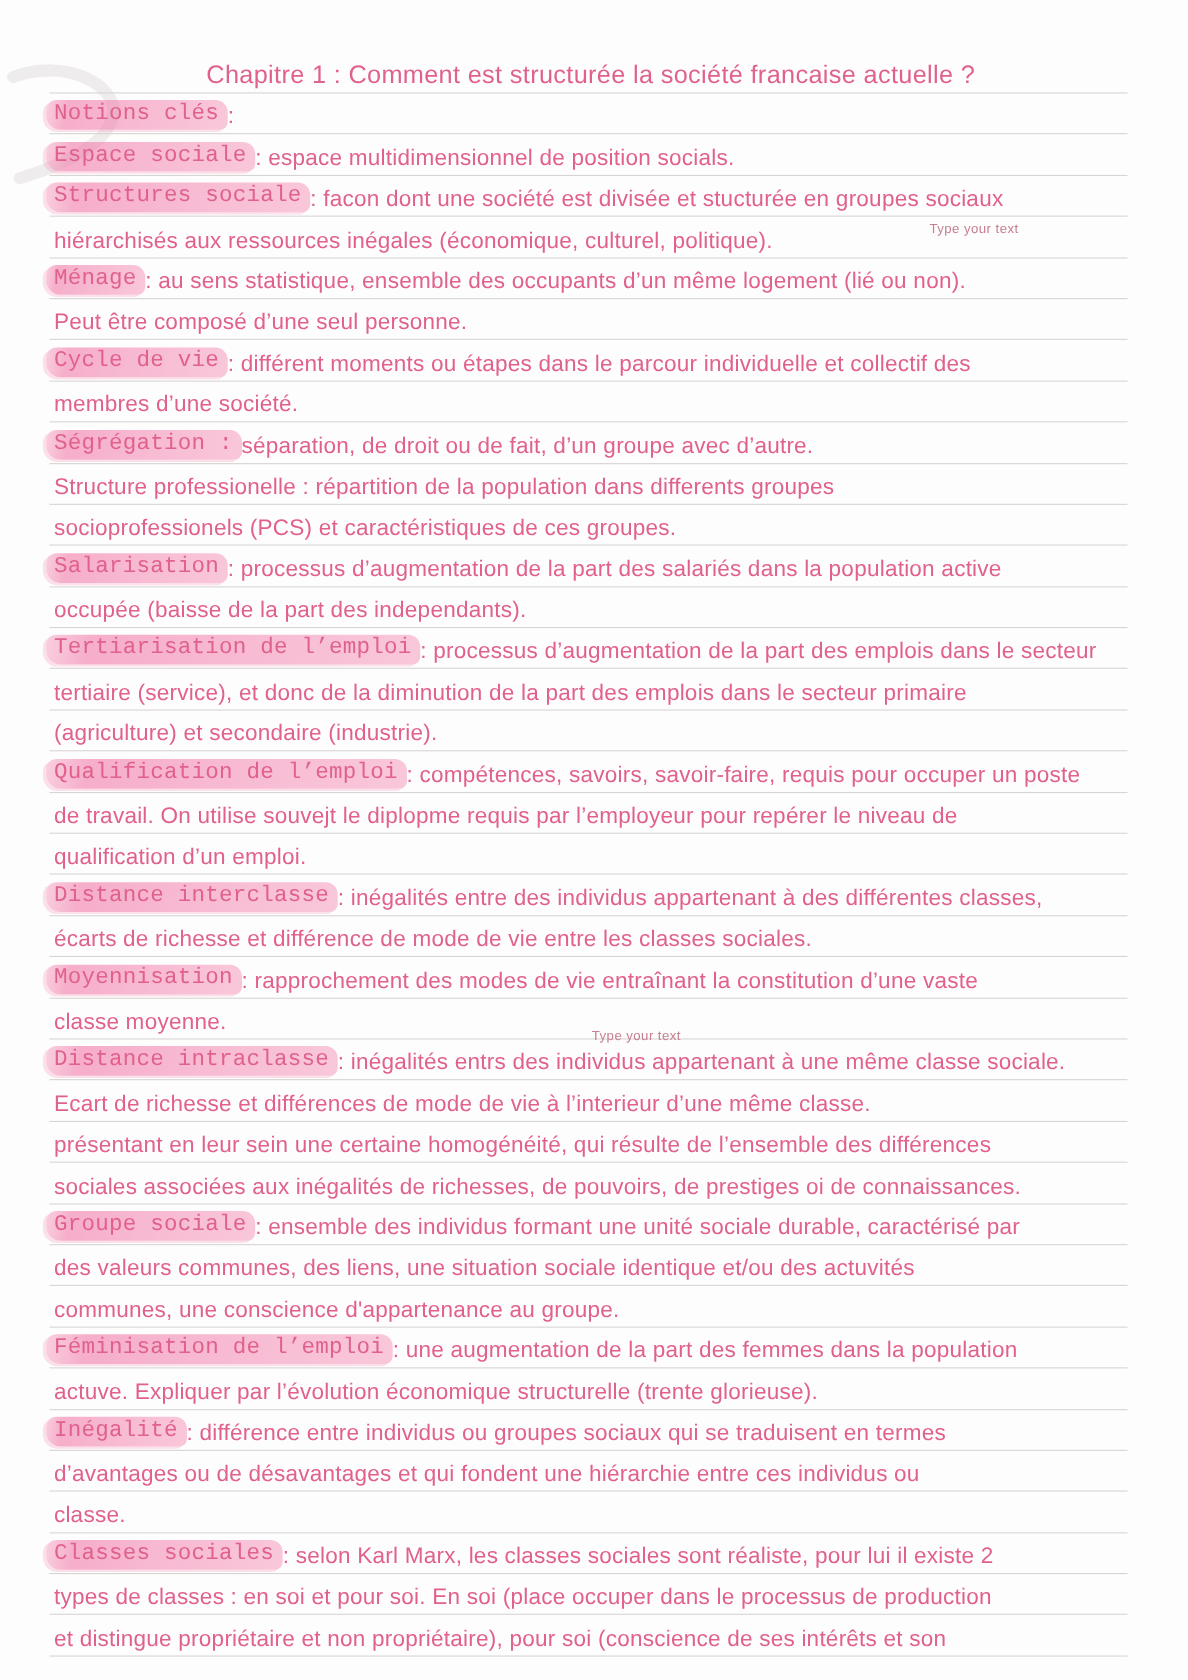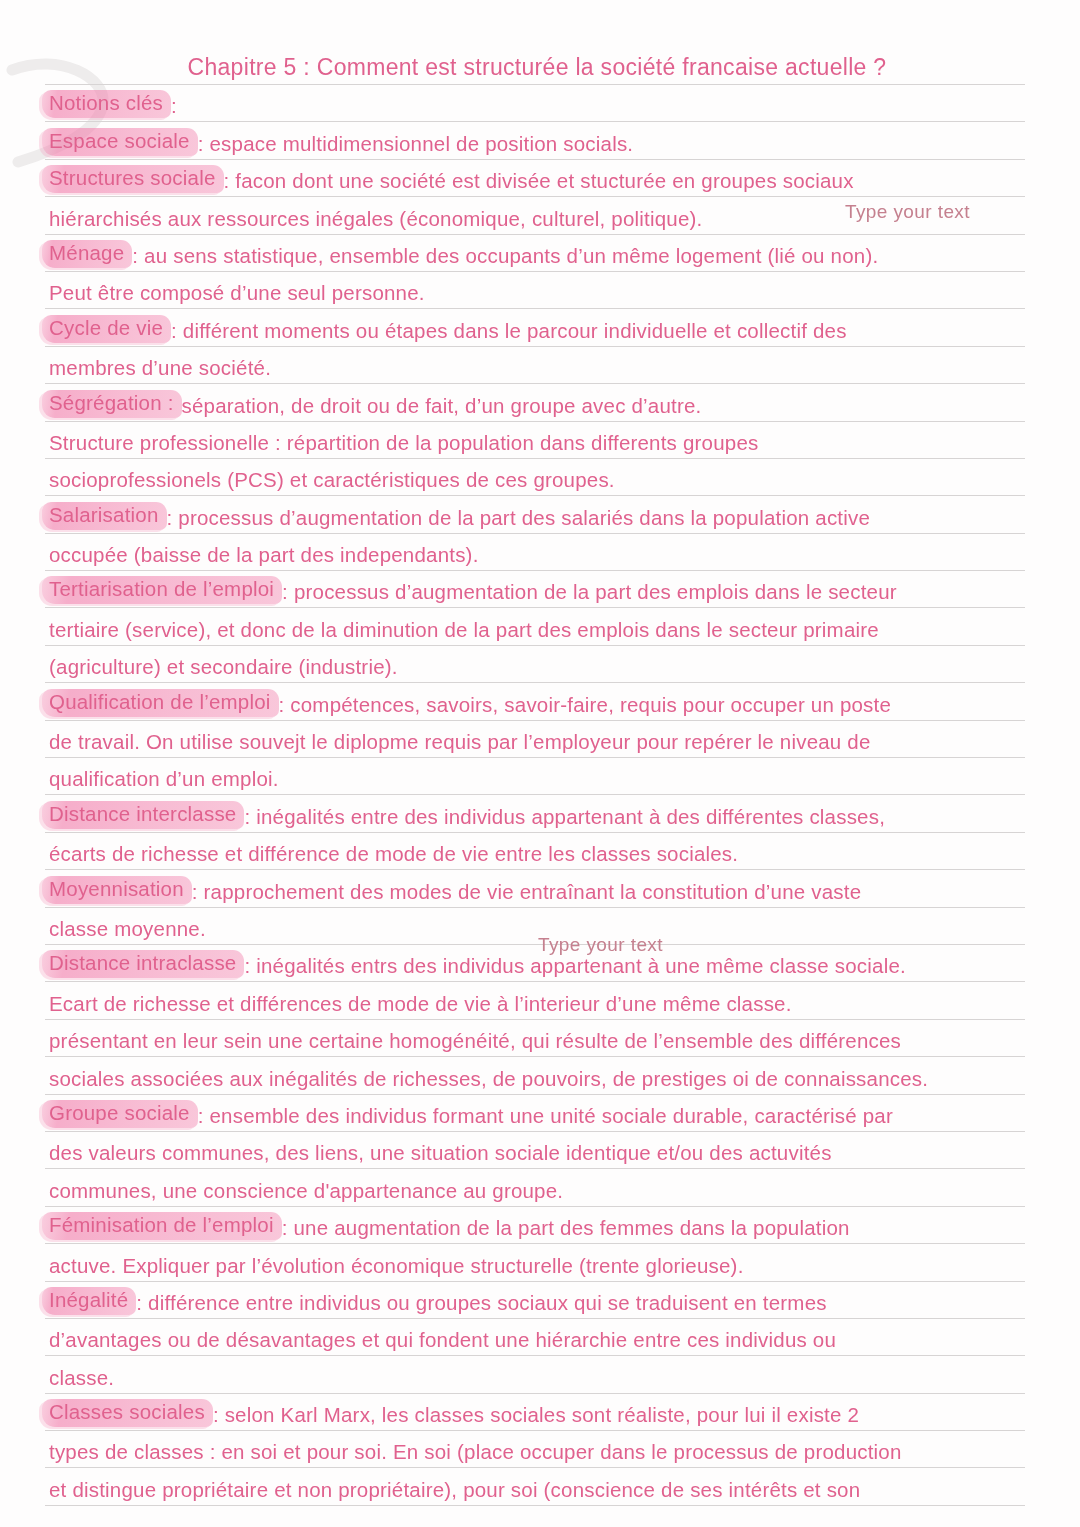--- a/index.html
+++ b/index.html
@@ -33,40 +33,41 @@
   .hl{
     position:relative;display:inline-block;
     background:linear-gradient(100deg,
        rgba(242,130,174,.38) 0%,
        rgba(241,125,171,.62) 12%,
        rgba(242,133,176,.55) 55%,
        rgba(243,140,180,.48) 100%);
     border-radius:9px 11px 7px 13px;
     padding:1px 8px 3px 7px;margin-left:-7px;
     box-shadow:-3px 2px 0 rgba(243,150,188,.28);
+    font-family:Liberation Mono, monospace;
   }
   .ph{
     position:absolute;
     color:var(--placeholder,#c5808f);
-    font-size:19px;letter-spacing:.4px;
+    font-size:12px;letter-spacing:.4px;
     white-space:nowrap;cursor:text;
   }
 </style>
 </head>
 <body style="--ink: #e0618e; --rule: #d7d4d4; --placeholder: #c5808f; background: rgb(254, 253, 253);">
 
 <div class="page">
 
   <svg class="swoosh" width="120" height="130" viewBox="0 0 120 130">
     <path d="M 6 22 C 55 4, 100 30, 97 55 C 94 82, 52 102, 12 114" fill="none" stroke="#eeecec" stroke-width="11" stroke-linecap="round"></path>
   </svg>
 
   <div class="sheet">
     <div class="row title-row">
-      <span>Chapitre 5 : Comment est structurée la société francaise actuelle ?</span>
+      <span>Chapitre 1 : Comment est structurée la société francaise actuelle ?</span>
     </div>
     <div id="rows">
         <div class="row">
           <span class="hl">Notions clés</span>
           <span> :</span>
         </div>
         <div class="row">
           <span class="hl">Espace sociale</span>
           <span> : espace multidimensionnel de position socials.</span>
         </div>

